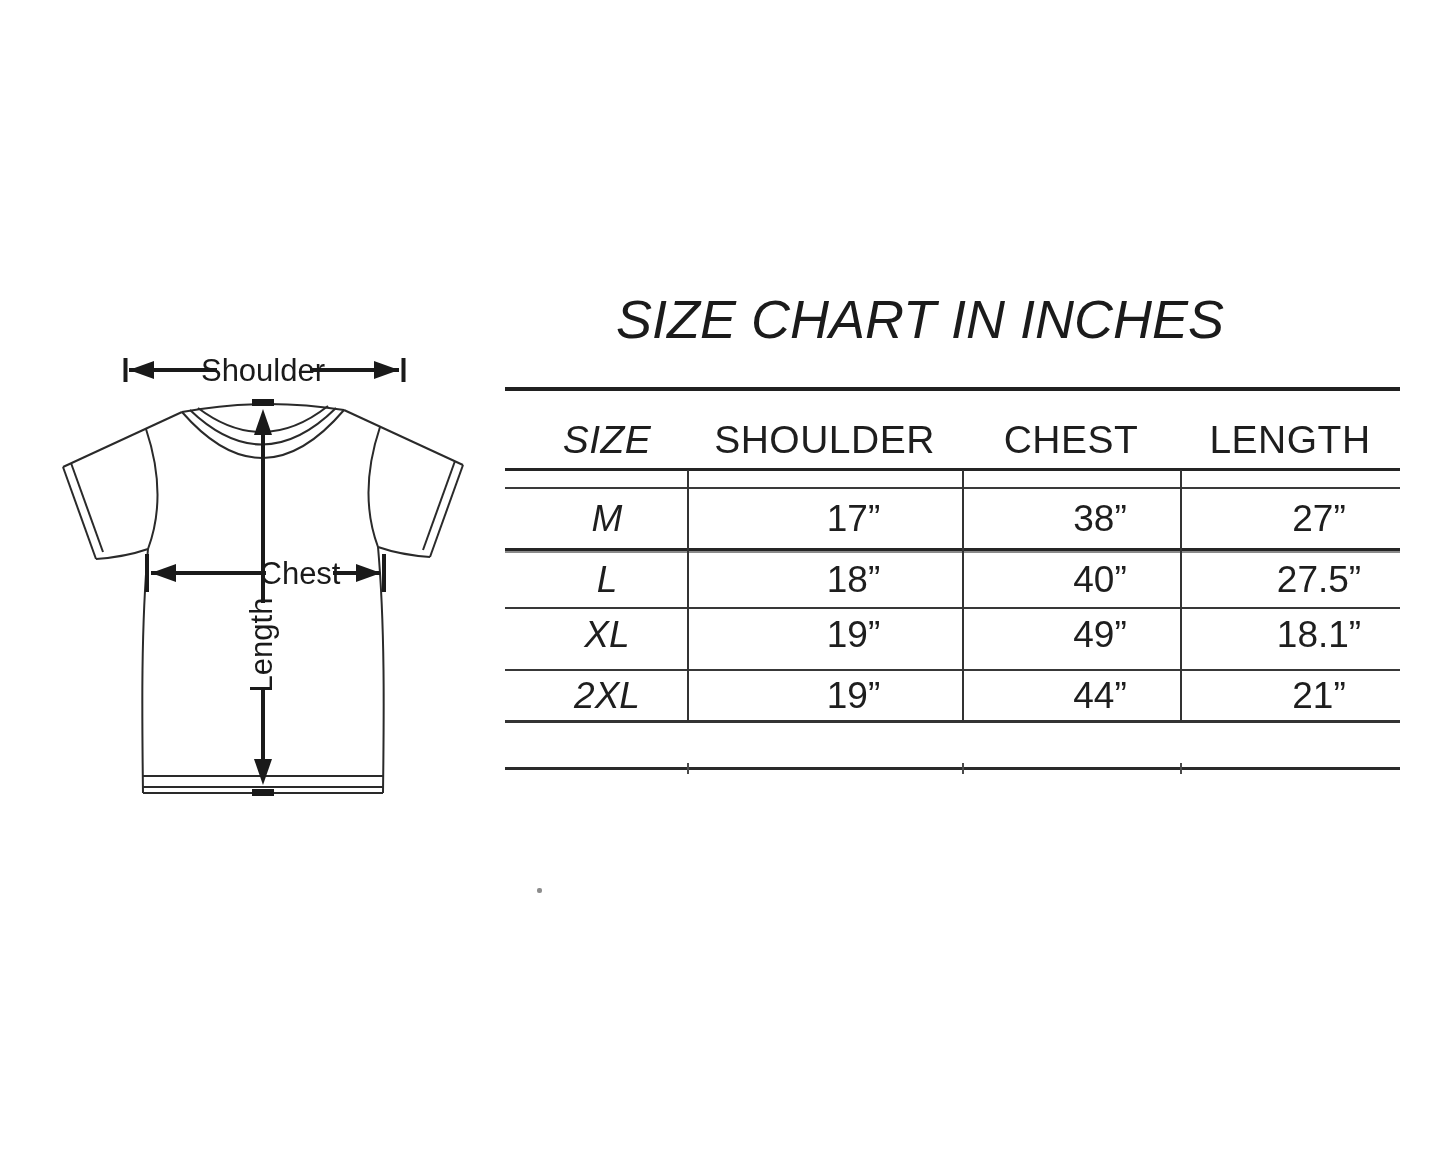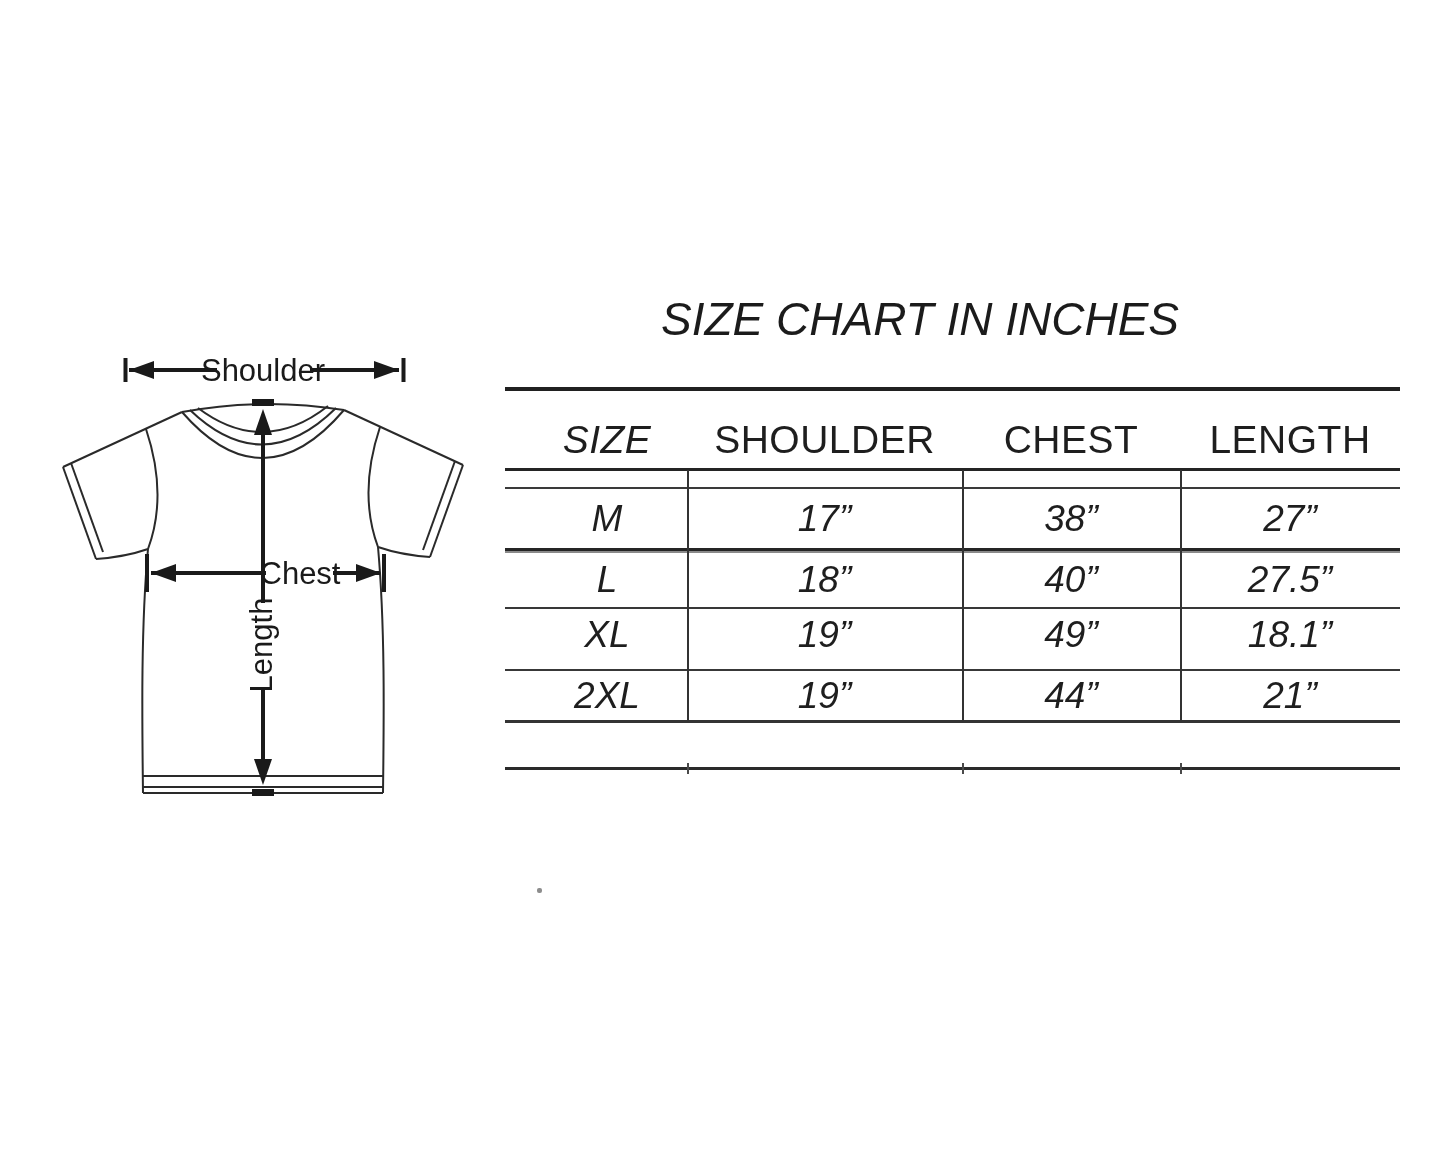--- a/index.html
+++ b/index.html
@@ -4,21 +4,21 @@
 <style>
   html,body{margin:0;padding:0;background:#fff;}
   .stage{
     position:relative;width:1445px;height:1155px;background:#ffffff;overflow:hidden;
     font-family:"Liberation Sans", sans-serif;color:#1d1d1d;
   }
   
   .title{
     position:absolute;left:470px;top:281px;width:900px;height:76px;
     line-height:76px;text-align:center;
-    font-size:46px;font-style:italic;font-weight:500;letter-spacing:0px;color:#1b1b1b;
+    font-size:54px;font-style:italic;font-weight:500;letter-spacing:0px;color:#1b1b1b;
     white-space:nowrap;
   }
   
   .hline{position:absolute;left:505px;width:895px;background:#2b2b2b;}
   .l-top{top:387px;height:4px;background:#202020;}
   .l-head1{top:468px;height:3px;background:#242424;}
   .l-head2{top:487px;height:2px;background:#3a3a3a;}
   .l-m{top:548px;height:5px;background:linear-gradient(#252525 0 55%,#8a8a8a 55% 100%);}
   .l-l{top:607px;height:2px;background:#383838;}
   .l-xl{top:669px;height:2px;background:#383838;}
@@ -26,21 +26,21 @@
   .l-bottom{top:767px;height:3px;background:#2a2a2a;}
   .vline{position:absolute;top:470px;height:252px;width:2px;background:#333;}
   .v1{left:687px;} .v2{left:962px;} .v3{left:1180px;}
   .tick{position:absolute;top:763px;height:11px;width:2px;background:#4a4a4a;}
   
   .cell{
     position:absolute;display:flex;align-items:center;justify-content:center;
     font-size:37px;color:#1e1e1e;white-space:nowrap;
   }
   .hdr{font-size:39px;letter-spacing:0.5px;}
-  .val{font-style:italic;}
+  .val{padding-left:29px;}
   .col-size{left:505px;width:182px;padding-left:22px;box-sizing:border-box;font-style:italic;}
   .col-shoulder{left:687px;width:275px;}
   .col-chest{left:962px;width:218px;}
   .col-length{left:1180px;width:220px;}
   .row-h{top:412px;height:56px;}
   .row-0{top:489px;height:59px;}
   .row-1{top:553px;height:54px;}
   .row-2{top:609px;height:52px;}
   .row-3{top:671px;height:49px;}
   

